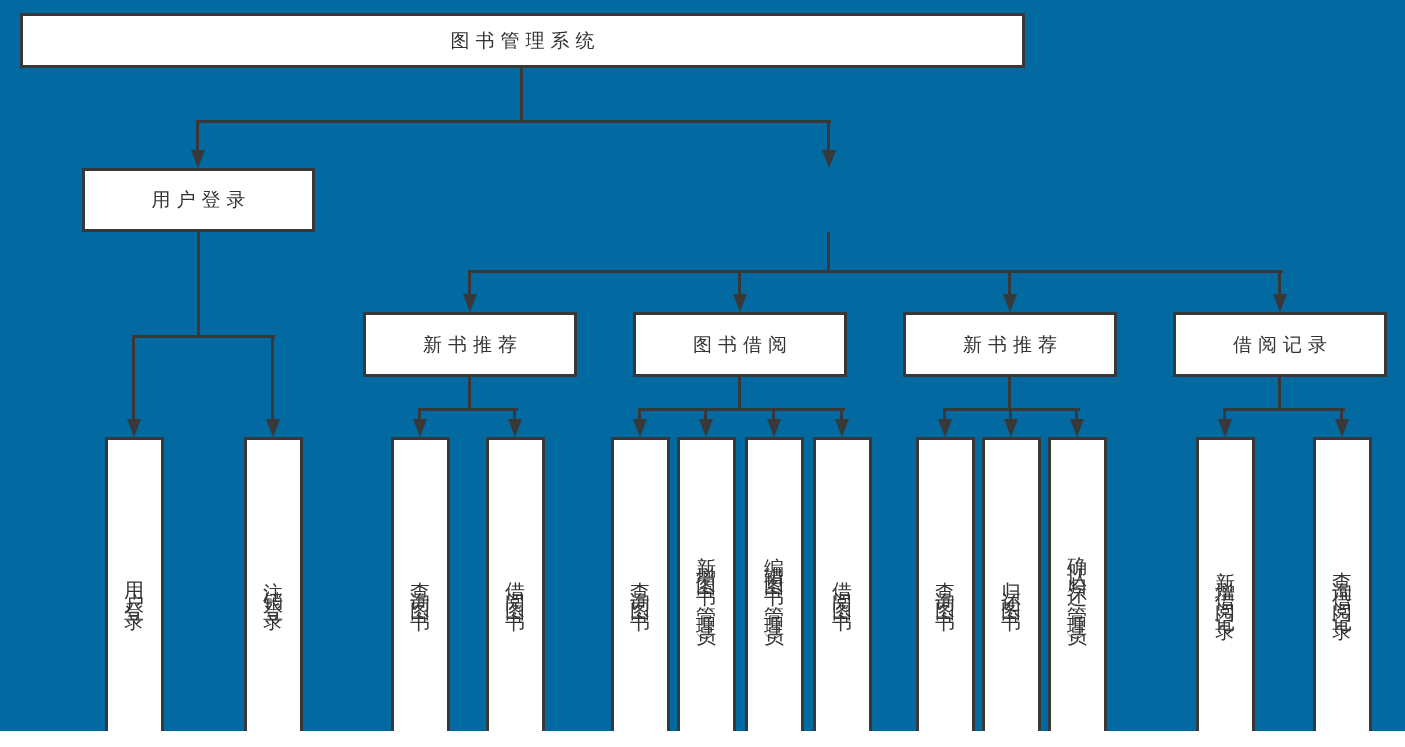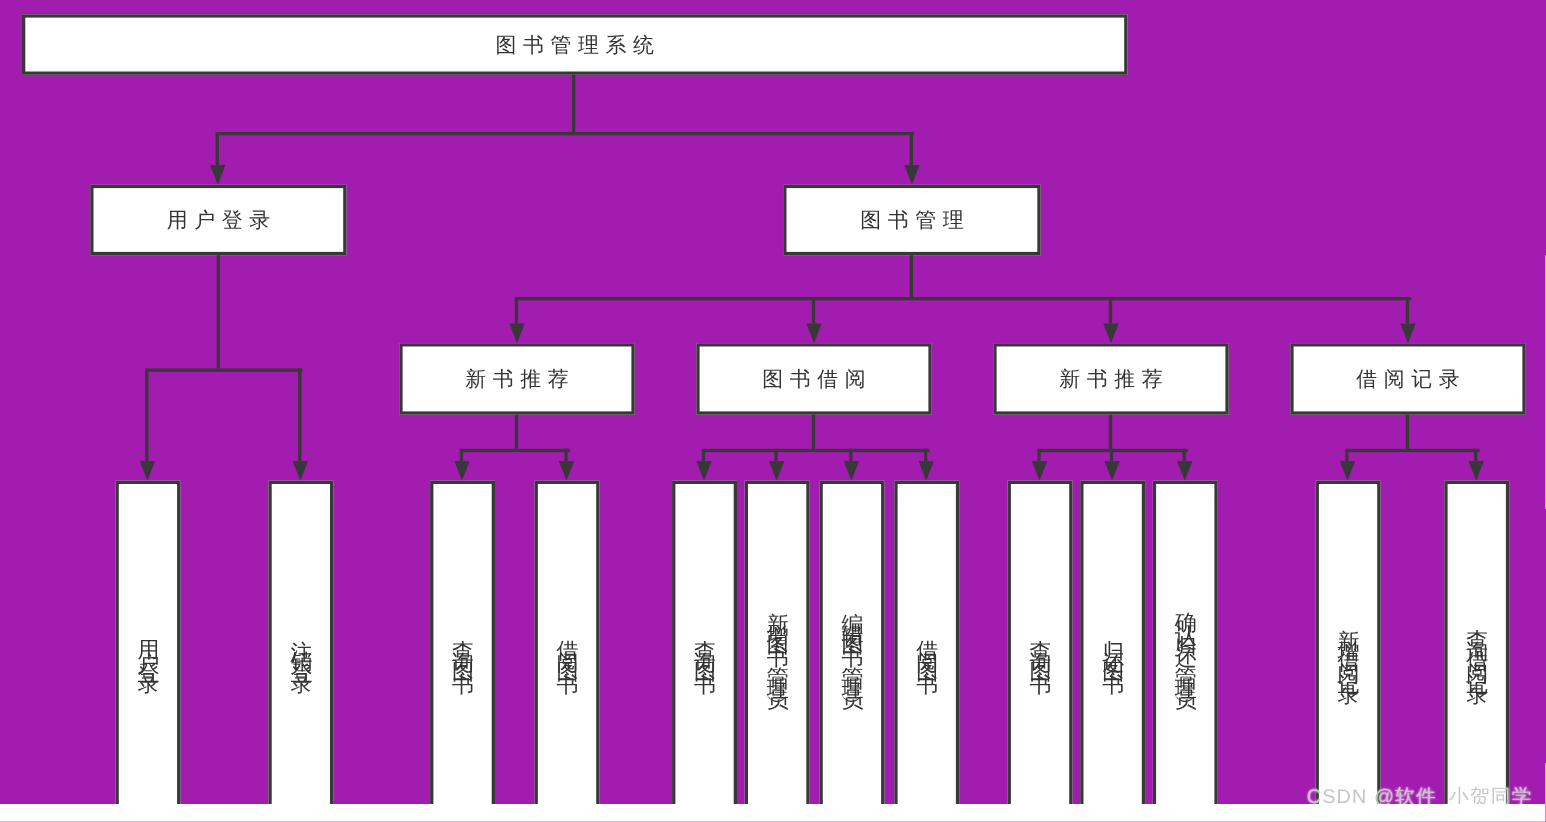--- a/index.html
+++ b/index.html
@@ -1,17 +1,17 @@
 <!DOCTYPE html>
 <html><head>
 <meta charset="utf-8">
 <style>
   html,body{margin:0;padding:0;background:#fff;}
   .canvas{
-    position:relative;width:1405px;height:731px;background:#a21caf;
+    position:relative;width:1405px;height:731px;background:#0369a1;
     font-family:"Liberation Sans",sans-serif;color:#333;overflow:hidden;
   }
   .box{
     position:absolute;background:#fff;border:3px solid #383838;box-sizing:border-box;
     display:flex;align-items:center;justify-content:center;
   }
   .hlabel{font-size:19px;letter-spacing:6px;text-indent:6px;color:#333;white-space:nowrap;}
   .vbox{width:59px;top:437px;height:298px;}
   .vlabel{
     writing-mode:vertical-rl;text-orientation:mixed;
@@ -41,23 +41,20 @@
 
   <div class="line" style="left:520px;top:68px;width:3px;height:52px"></div>
   <div class="line" style="left:197px;top:120px;width:634px;height:3px"></div>
   <div class="stem" style="left:196px;top:120px;height:30px"></div>
   <div class="ahead" style="left:191px;top:150px"></div>
   <div class="stem" style="left:827px;top:120px;height:30px"></div>
   <div class="ahead" style="left:822px;top:150px"></div>
 
   <div class="box" style="left:82px;top:168px;width:233px;height:64px">
     <span class="hlabel">用户登录</span>
-  </div>
-  <div class="box" style="left:712px;top:168px;width:234px;height:64px">
-    <span class="hlabel">图书管理</span>
   </div>
 
   <div class="line" style="left:197px;top:232px;width:3px;height:103px"></div>
   <div class="line" style="left:133px;top:335px;width:142px;height:3px"></div>
   <div class="stem" style="left:132px;top:335px;height:84px"></div>
   <div class="ahead" style="left:127px;top:419px"></div>
   <div class="stem" style="left:271px;top:335px;height:84px"></div>
   <div class="ahead" style="left:266px;top:419px"></div>
 
   <div class="line" style="left:827px;top:232px;width:3px;height:38px"></div>
@@ -155,15 +152,14 @@
     <span class="vlabel">确认归还（管理员）</span>
   </div>
 
   <div class="box vbox" style="left:1196px">
     <span class="vlabel">新增借阅记录</span>
   </div>
   <div class="box vbox" style="left:1313px">
     <span class="vlabel">查询借阅记录</span>
   </div>
 
-  <div class="watermark">CSDN @软件_小贺同学</div>
 
 </div>
 
 </body></html>

